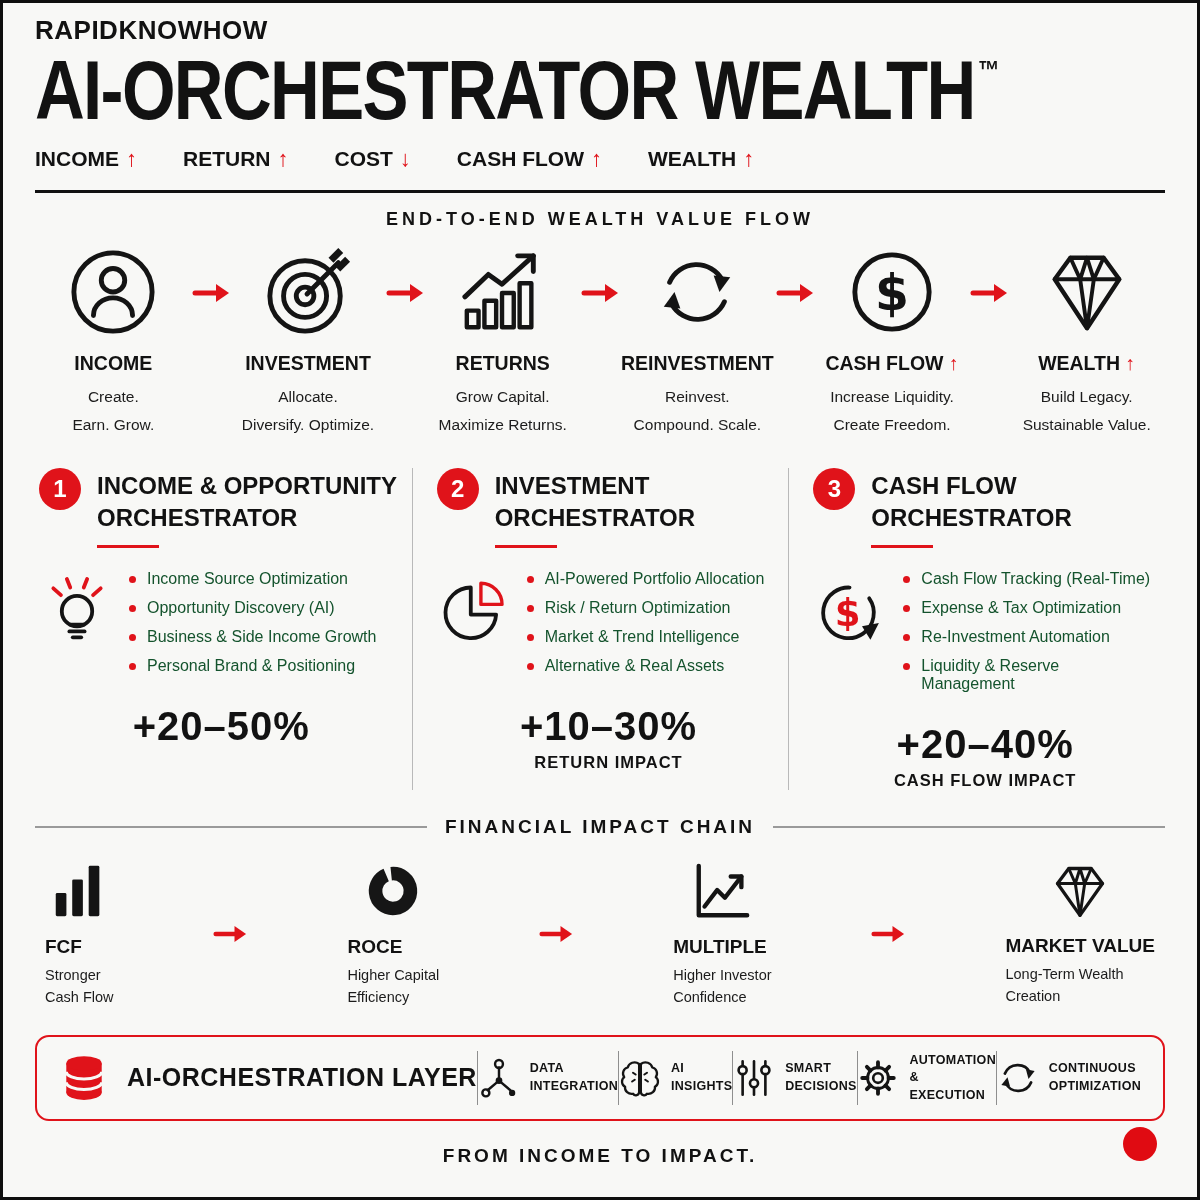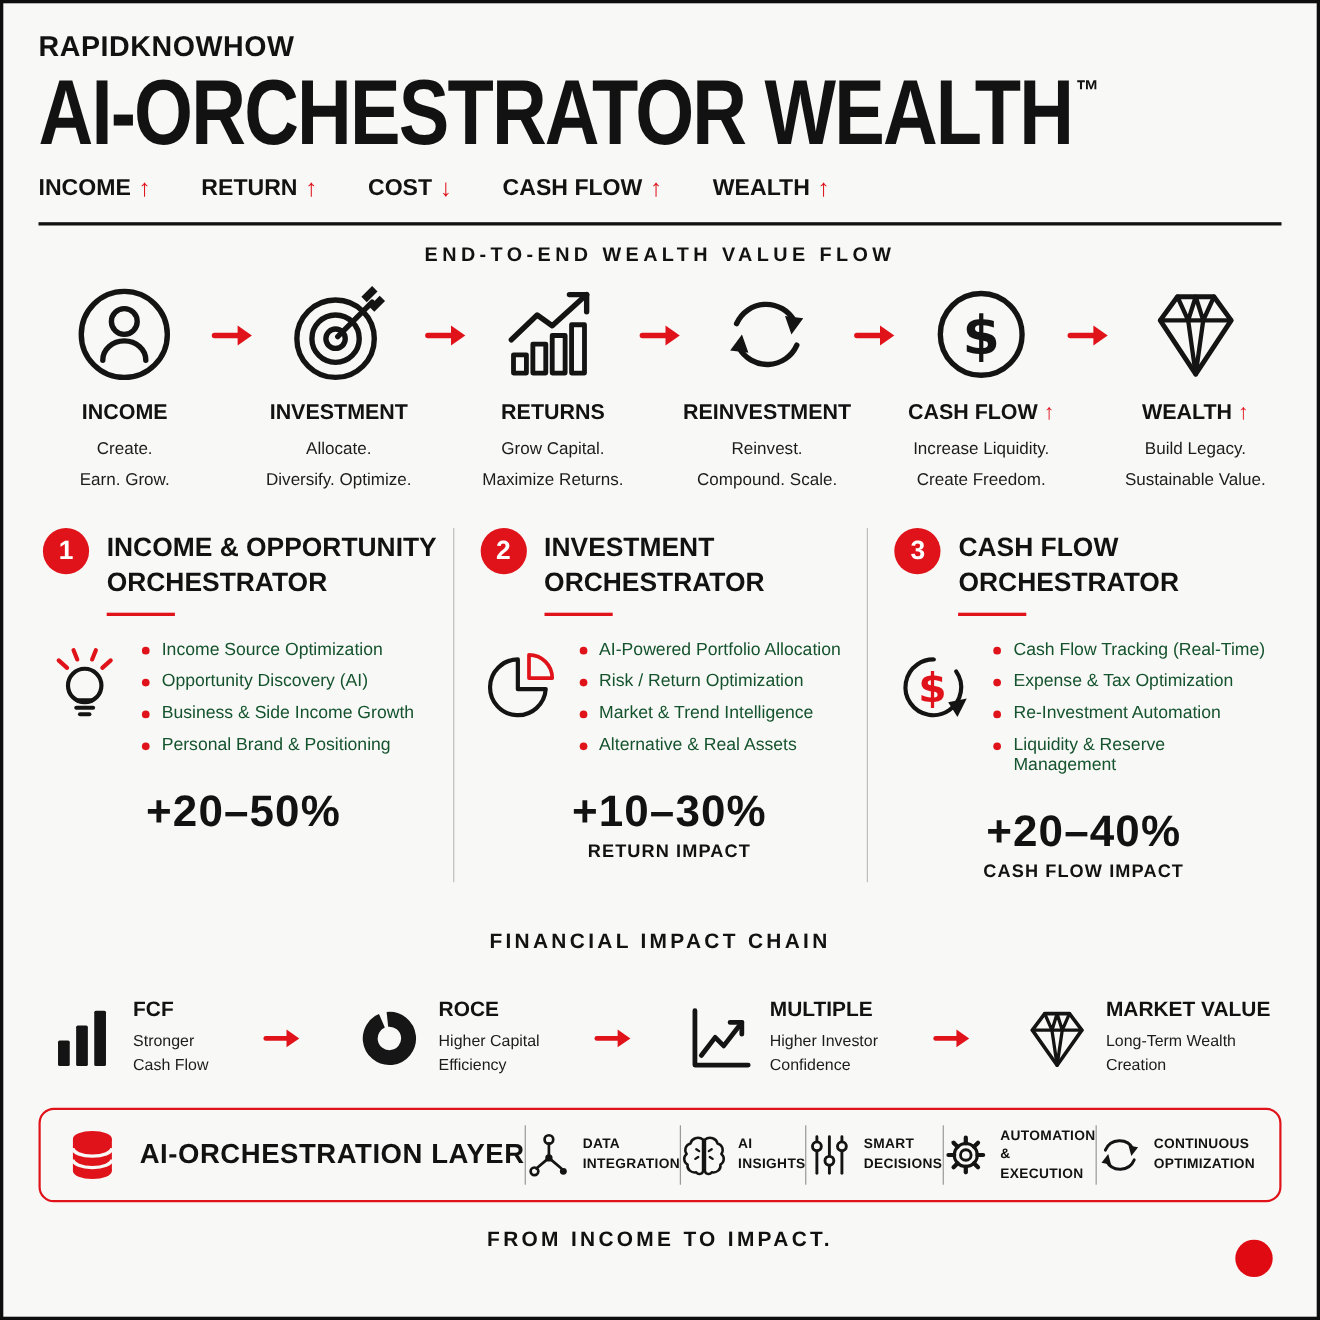--- a/index.html
+++ b/index.html
@@ -4,21 +4,21 @@
 <style>
   * { margin:0; padding:0; box-sizing:border-box; }
   html,body { width:1200px; height:1200px; }
   body {
     font-family: "Liberation Sans", sans-serif;
     background:#f8f8f6;
     color:#121212;
     border:3px solid #0e0e0e;
     overflow:hidden;
   }
-  .content { padding:24px 32px 0; position:relative; height:100%; }
+  .content { padding:12px 32px 0; position:relative; height:100%; }
 
   
   .brand { font-size:26px; font-weight:bold; letter-spacing:.5px; }
   .title-row { margin-top:2px; white-space:nowrap; }
   .big-title {
     display:inline-block;
     font-size:84px; font-weight:bold; letter-spacing:-2px; line-height:1.02;
     transform:scaleX(.82); transform-origin:left center;
   }
   .tm { font-size:26px; font-weight:bold; vertical-align:40px; letter-spacing:0; margin-left:4px; }
@@ -55,25 +55,25 @@
   .card-body { display:flex; gap:14px; margin-top:20px; }
   .card-icon { flex:0 0 76px; padding-top:6px; }
   .bullets { list-style:none; padding-top:2px; }
   .bullets li { display:flex; gap:11px; margin-bottom:11px; font-size:16px; color:#14532d; }
   .dot { flex:0 0 7px; width:7px; height:7px; border-radius:50%; background:var(--red); margin-top:6px; }
   .card-stat { text-align:center; margin-top:18px; }
   .stat-num { font-size:40px; font-weight:bold; letter-spacing:1px; }
   .stat-label { margin-top:4px; font-size:16.5px; font-weight:600; letter-spacing:1px; }
 
   
-  .chain-head { display:flex; align-items:center; gap:18px; margin-top:26px;flex-direction:column; }
+  .chain-head { display:flex; align-items:center; gap:18px; margin-top:26px; }
   .chain-head .line { flex:1; height:2px; background:#9a9a9a; }
   .chain-head .txt { font-size:19px; font-weight:bold; letter-spacing:3px; }
   .chain-row { display:flex; align-items:center; justify-content:space-between; margin-top:22px; padding:0 10px; }
-  .chain-item { display:flex; align-items:center; gap:14px; }
+  .chain-item { display:flex; align-items:center; gap:14px;flex-direction:column; }
   .chain-title { font-size:19px; font-weight:bold; }
   .chain-desc { margin-top:6px; font-size:14.5px; line-height:1.55; color:#1c1c1c; }
 
   
   .ai-box {
     margin-top:26px; border:2.5px solid var(--red); border-radius:14px;
     padding:14px 22px; display:flex; align-items:center; justify-content:flex-end;
   }
   .ai-left { display:flex; align-items:center; gap:18px; }
   .ai-label { font-size:25px; font-weight:bold; letter-spacing:.5px; white-space:nowrap; }

